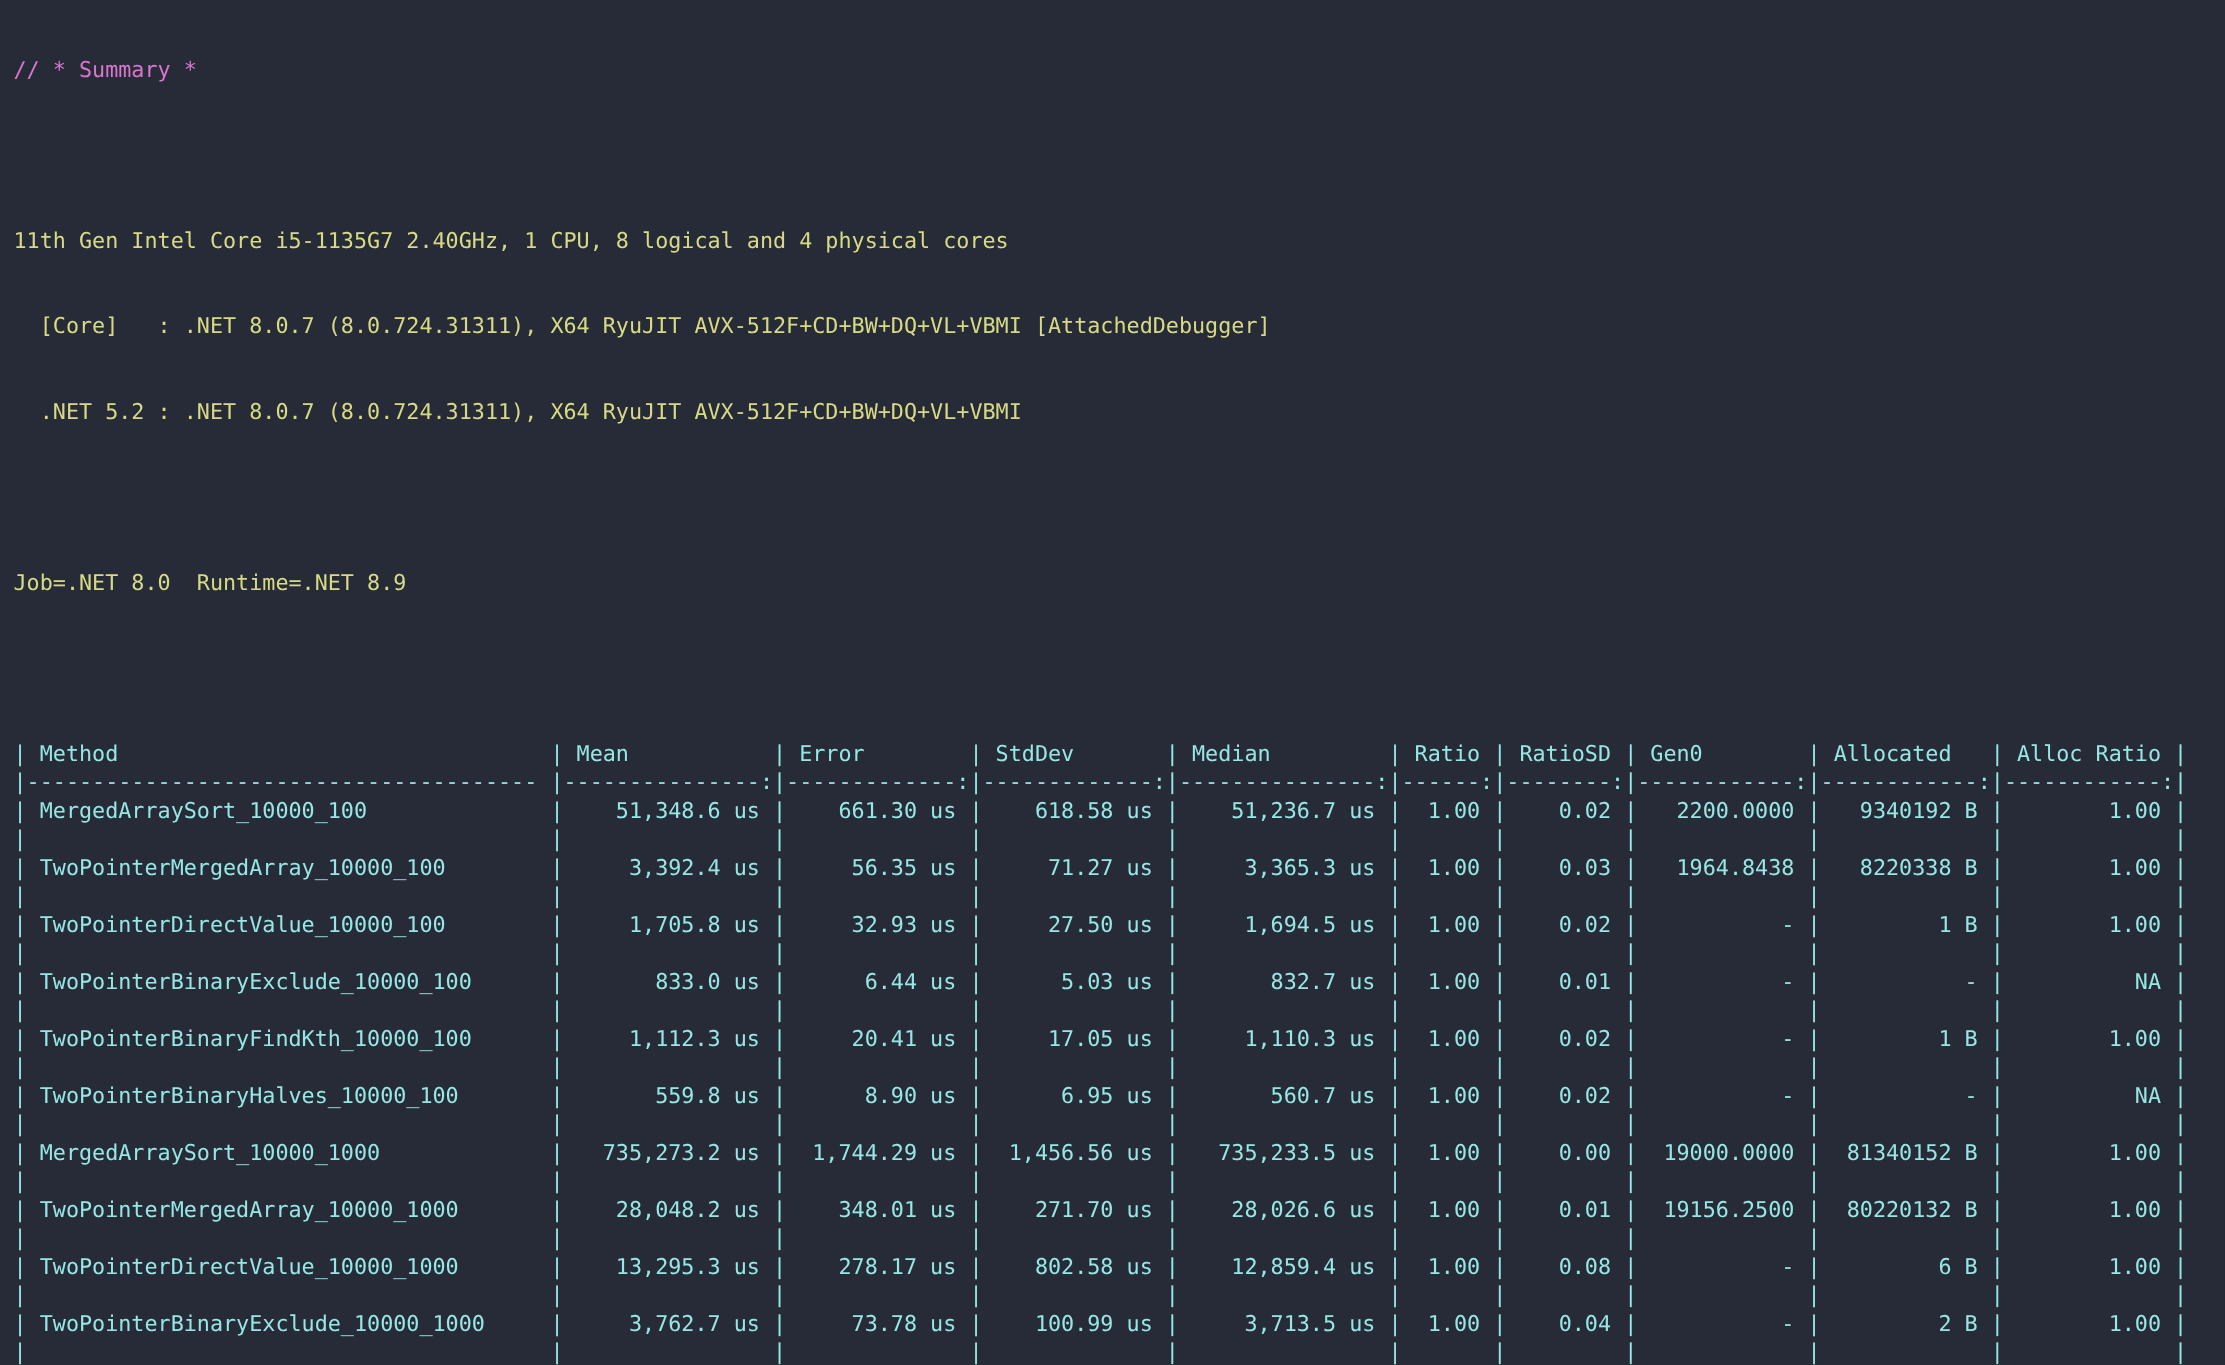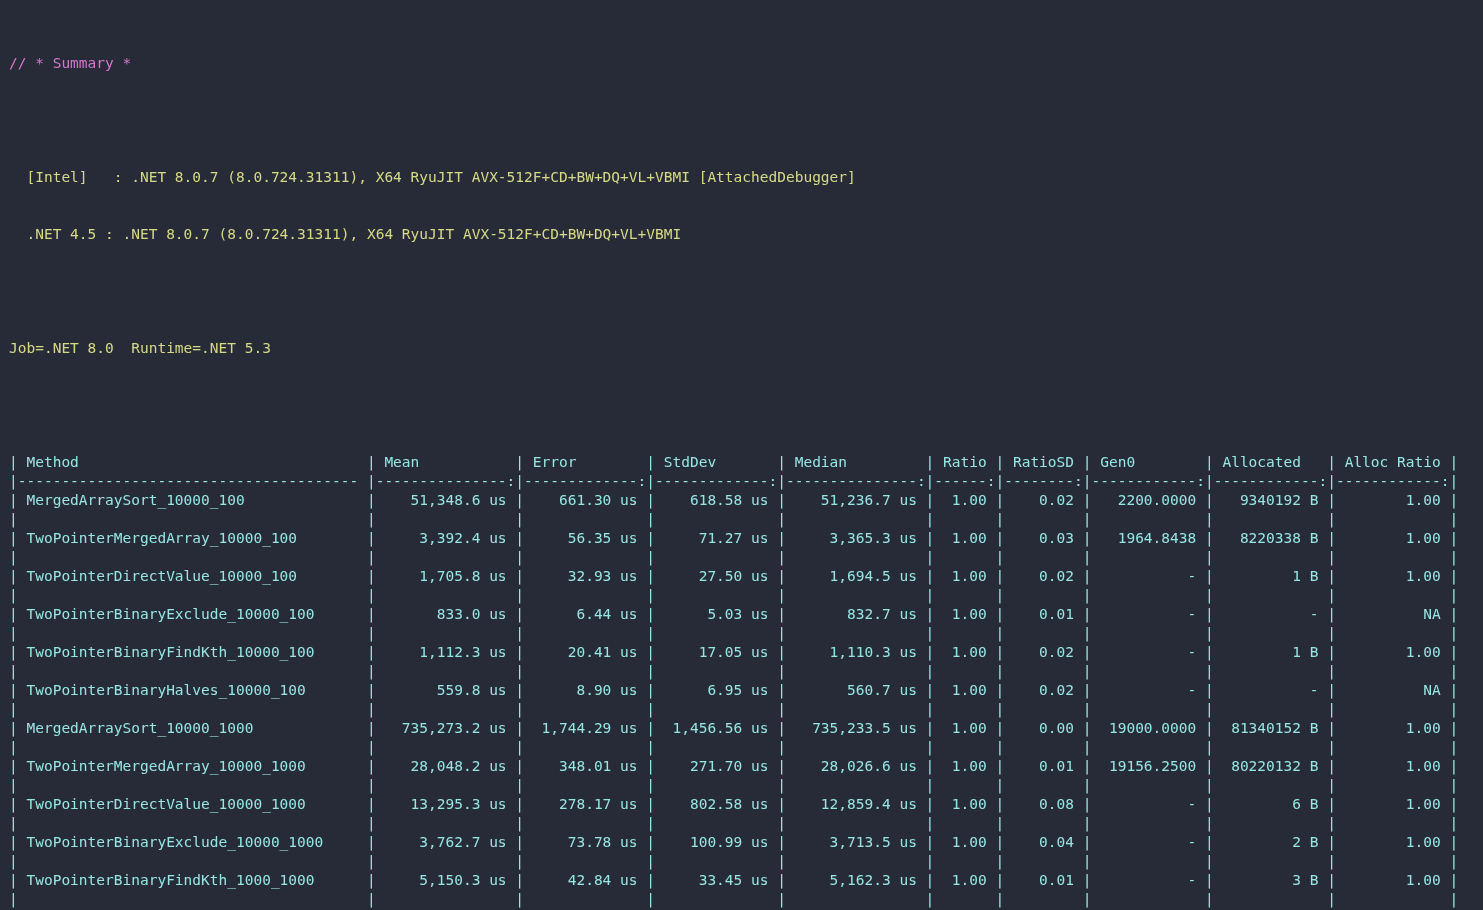--- a/index.html
+++ b/index.html
@@ -7,21 +7,21 @@
     --cyan:#96e6e4;
     --yellow:#d7da85;
     --magenta:#d876cf;
   }
   *{margin:0;padding:0;box-sizing:border-box;}
   html,body{background:var(--bg);}
   body{width:1483px;height:910px;overflow:hidden;}
   .terminal{
     width:1483px;height:910px;
     background:var(--bg);
-    padding:16px 0 0 9px;
+    padding:0 0 0 9px;
     overflow:hidden;
     font-family:"DejaVu Sans Mono","Liberation Mono",monospace;
     font-size:14.5px;
     line-height:19px;
     white-space:pre;
   }
   .line{height:19px;white-space:pre;}
   .magenta{color:var(--magenta);}
   .yellow{color:var(--yellow);}
   pre.table{
@@ -29,24 +29,25 @@
     color:var(--cyan);
     white-space:pre;
   }
 </style>
 </head>
 <body>
 
 <div class="terminal">
   <div class="line magenta">// * Summary *</div>
   <div class="line"></div>
-  <div class="line yellow">  [Intel]   : .NET 8.0.7 (8.0.724.31311), X64 RyuJIT AVX-512F+CD+BW+DQ+VL+VBMI [AttachedDebugger]</div>
-  <div class="line yellow">  .NET 4.5 : .NET 8.0.7 (8.0.724.31311), X64 RyuJIT AVX-512F+CD+BW+DQ+VL+VBMI</div>
+  <div class="line yellow">11th Gen Intel Core i5-1135G7 2.40GHz, 1 CPU, 8 logical and 4 physical cores</div>
+  <div class="line yellow">  [Core]   : .NET 8.0.7 (8.0.724.31311), X64 RyuJIT AVX-512F+CD+BW+DQ+VL+VBMI [AttachedDebugger]</div>
+  <div class="line yellow">  .NET 5.2 : .NET 8.0.7 (8.0.724.31311), X64 RyuJIT AVX-512F+CD+BW+DQ+VL+VBMI</div>
   <div class="line"></div>
-  <div class="line yellow">Job=.NET 8.0  Runtime=.NET 5.3</div>
+  <div class="line yellow">Job=.NET 8.0  Runtime=.NET 8.9</div>
   <div class="line"></div>
   <pre class="table">| Method                                 | Mean           | Error        | StdDev       | Median         | Ratio | RatioSD | Gen0        | Allocated   | Alloc Ratio |
 |--------------------------------------- |---------------:|-------------:|-------------:|---------------:|------:|--------:|------------:|------------:|------------:|
 | MergedArraySort_10000_100              |    51,348.6 us |    661.30 us |    618.58 us |    51,236.7 us |  1.00 |    0.02 |   2200.0000 |   9340192 B |        1.00 |
 |                                        |                |              |              |                |       |         |             |             |             |
 | TwoPointerMergedArray_10000_100        |     3,392.4 us |     56.35 us |     71.27 us |     3,365.3 us |  1.00 |    0.03 |   1964.8438 |   8220338 B |        1.00 |
 |                                        |                |              |              |                |       |         |             |             |             |
 | TwoPointerDirectValue_10000_100        |     1,705.8 us |     32.93 us |     27.50 us |     1,694.5 us |  1.00 |    0.02 |           - |         1 B |        1.00 |
 |                                        |                |              |              |                |       |         |             |             |             |
 | TwoPointerBinaryExclude_10000_100      |       833.0 us |      6.44 us |      5.03 us |       832.7 us |  1.00 |    0.01 |           - |           - |          NA |

